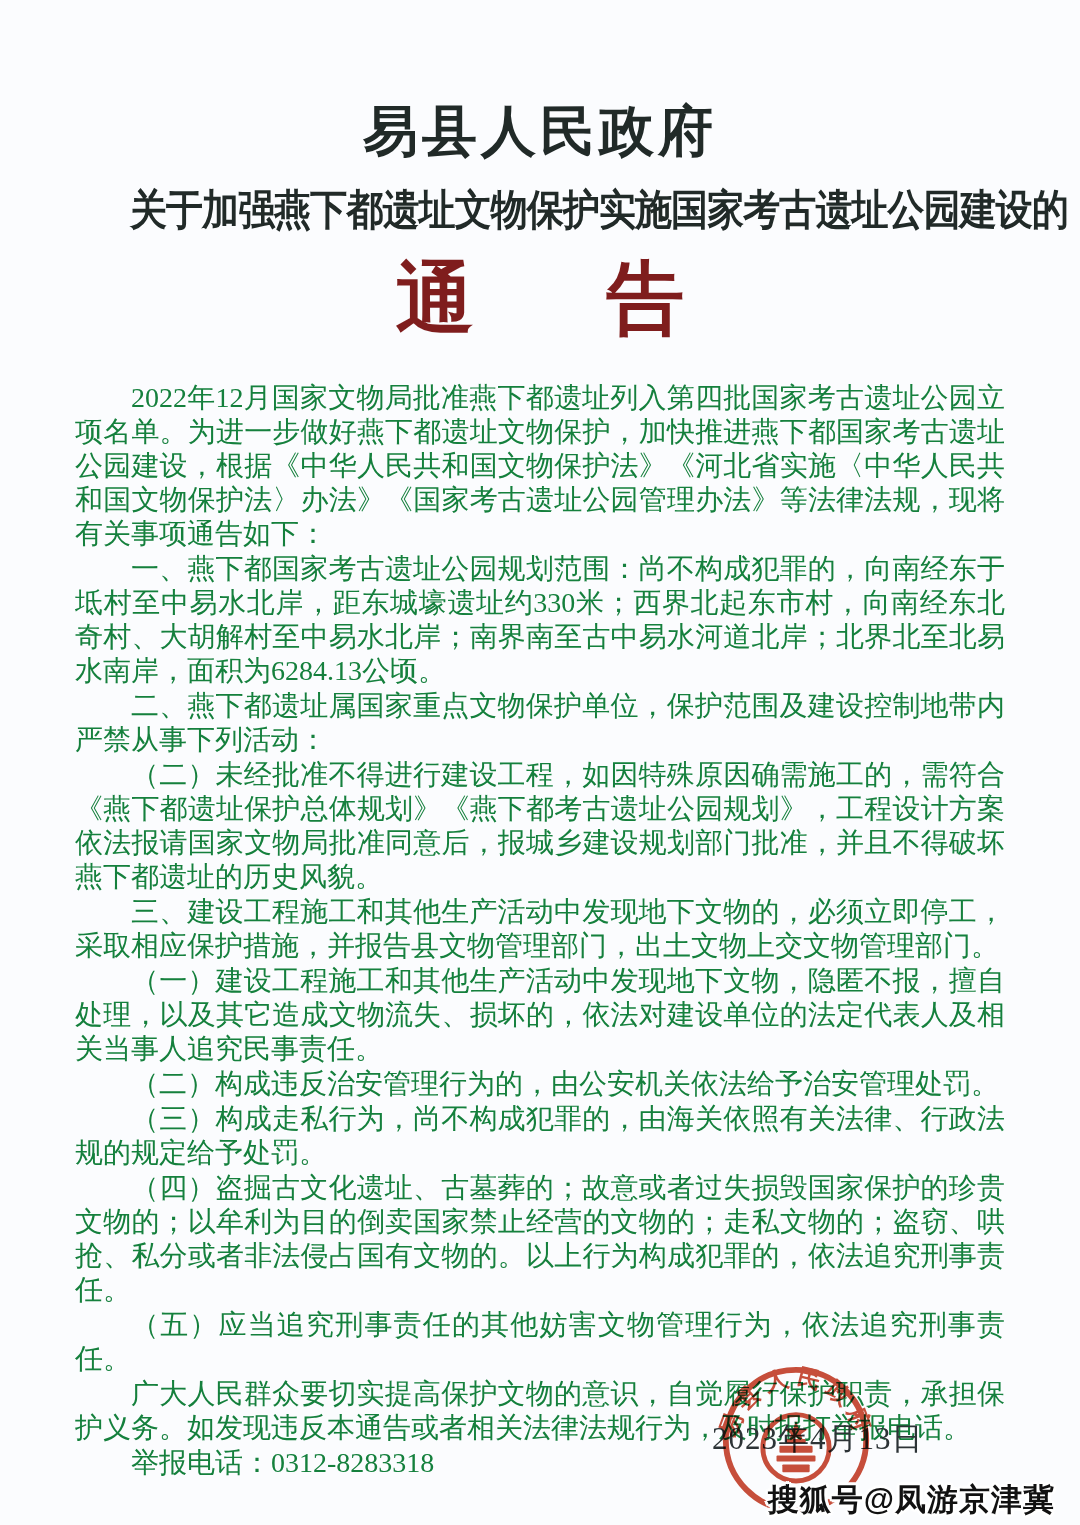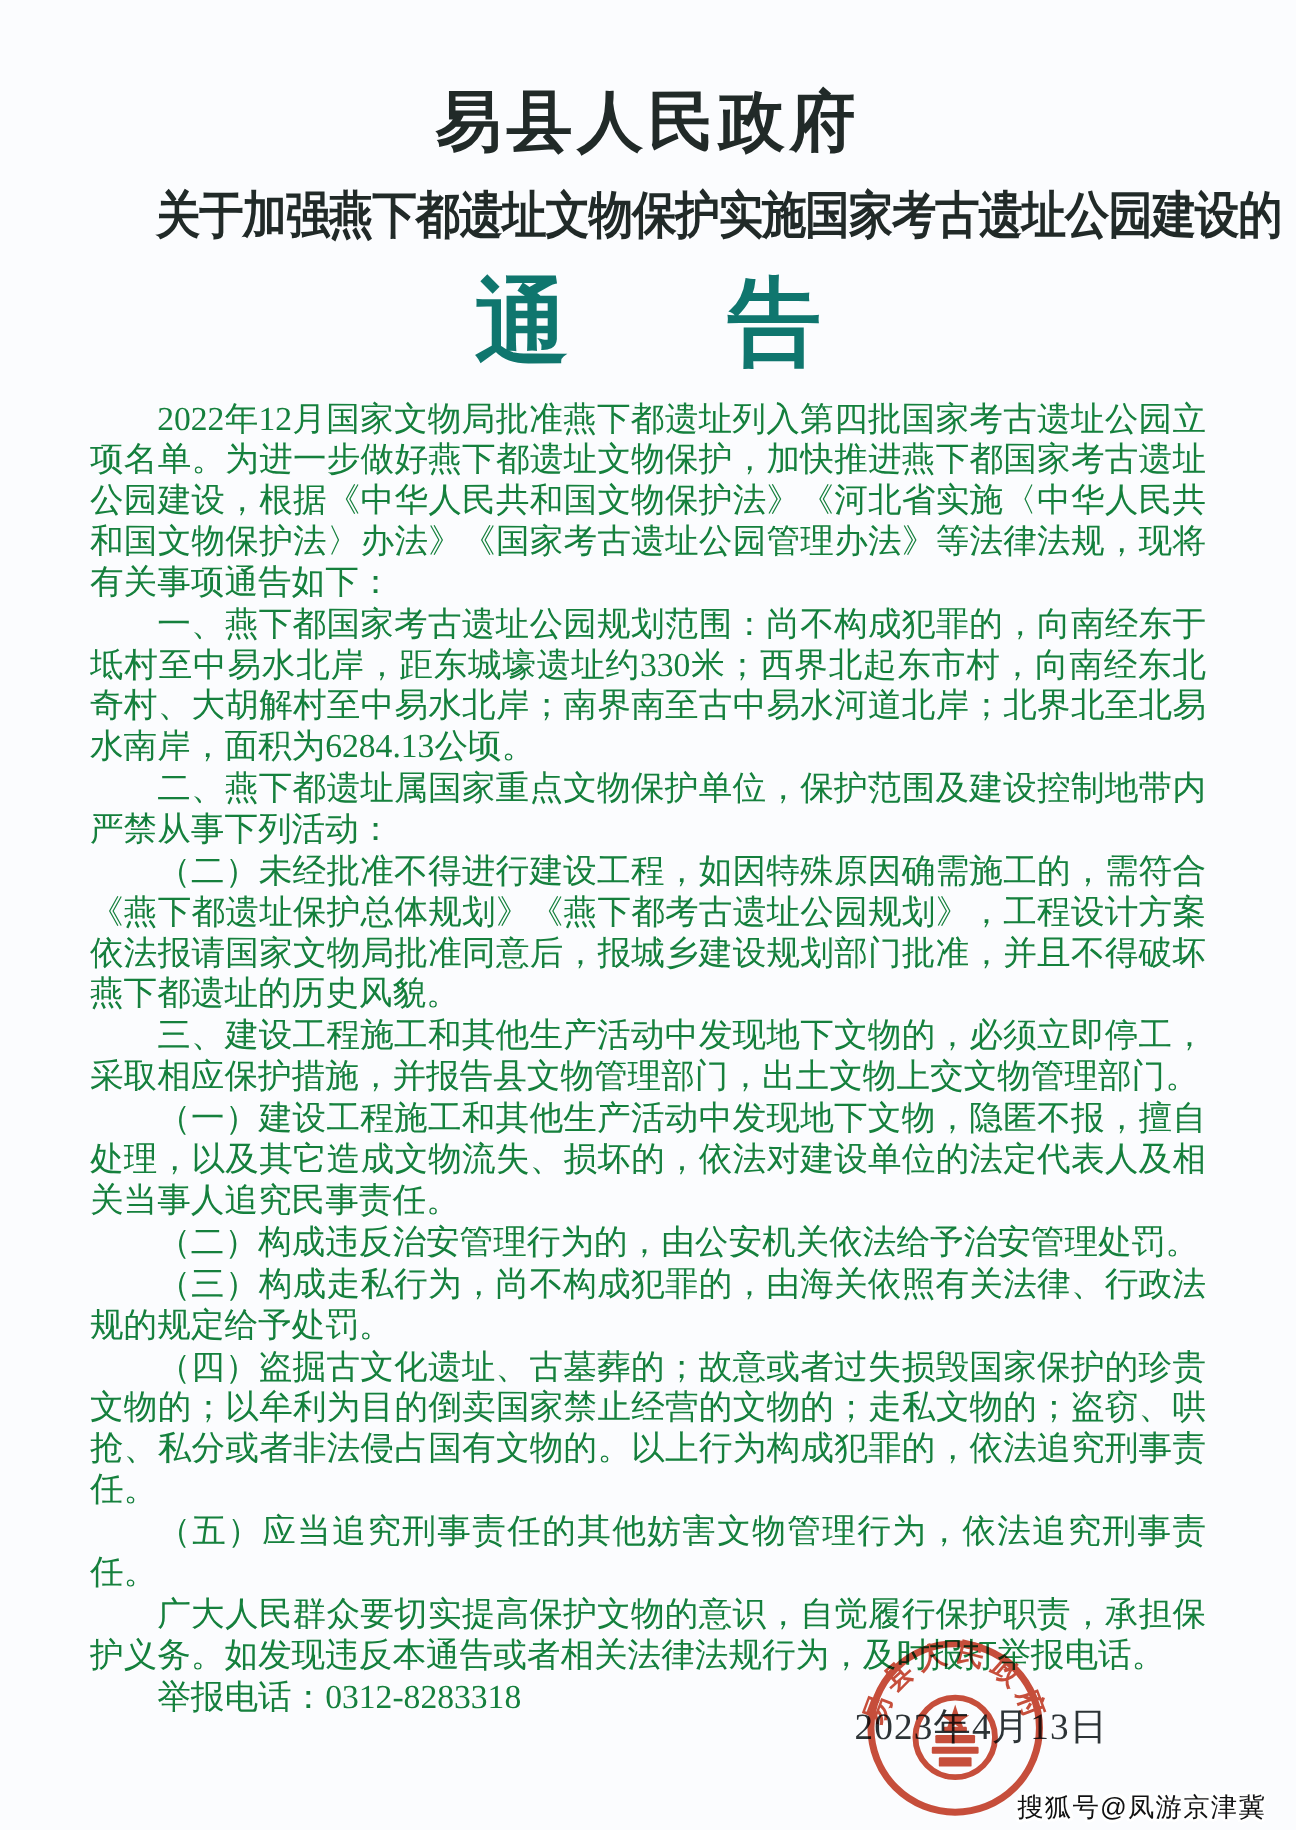--- a/index.html
+++ b/index.html
@@ -7,21 +7,21 @@
     width:1080px;height:1525px;
     background:#fbfcfe;
     position:relative;
     overflow:hidden;
     font-family:"Liberation Serif","DejaVu Serif",serif;
     color:#394045;
   }
   .page{
     position:relative;
     width:100%;height:100%;
-    padding:70px 74px 0 74px;
+    padding:100px 74px 0 74px;
     box-sizing:border-box;
   }
   .org-title{
     text-align:center;
     font-size:55px;
     font-weight:bold;
     color:#212a28;
     line-height:1.15;
     margin:0 0 22px 0;
     letter-spacing:4px;
@@ -35,23 +35,23 @@
     margin:0 0 18px 0;
     white-space:nowrap;
     transform:scaleX(0.88);
     transform-origin:50% 50%;
     letter-spacing:-1px;
   }
   .big-title{
     text-align:center;
     font-size:78px;
     font-weight:bold;
-    color:#0f766e;
+    color:#7f1d1d;
     line-height:1.15;
-    margin:0 0 20px 0;
+    margin:0 0 38px 0;
     letter-spacing:0.35em;
     text-indent:0.35em; 
   }
   .body-text p{
     margin:1px;
     font-size:28px;
     line-height:34px;
     text-align:justify;
     text-indent:2em;
     color:#15803d;
@@ -83,22 +83,22 @@
     height:156px;
     z-index:3;
     mix-blend-mode:multiply;
     opacity:0.92;
   }
   .watermark{
     position:absolute;
     right:25px;
     bottom:4px;
     font-family:"Liberation Sans","DejaVu Sans",sans-serif;
-    font-weight:normal;
-    font-size:22px;
+    font-weight:bold;
+    font-size:31px;
     color:#111;
     z-index:4;
     letter-spacing:1px;
     text-shadow:
       -2px -2px 0 #fff, 2px -2px 0 #fff, -2px 2px 0 #fff, 2px 2px 0 #fff,
       -3px 0 0 #fff, 3px 0 0 #fff, 0 -3px 0 #fff, 0 3px 0 #fff;
   }
 </style>
 </head>
 <body>

